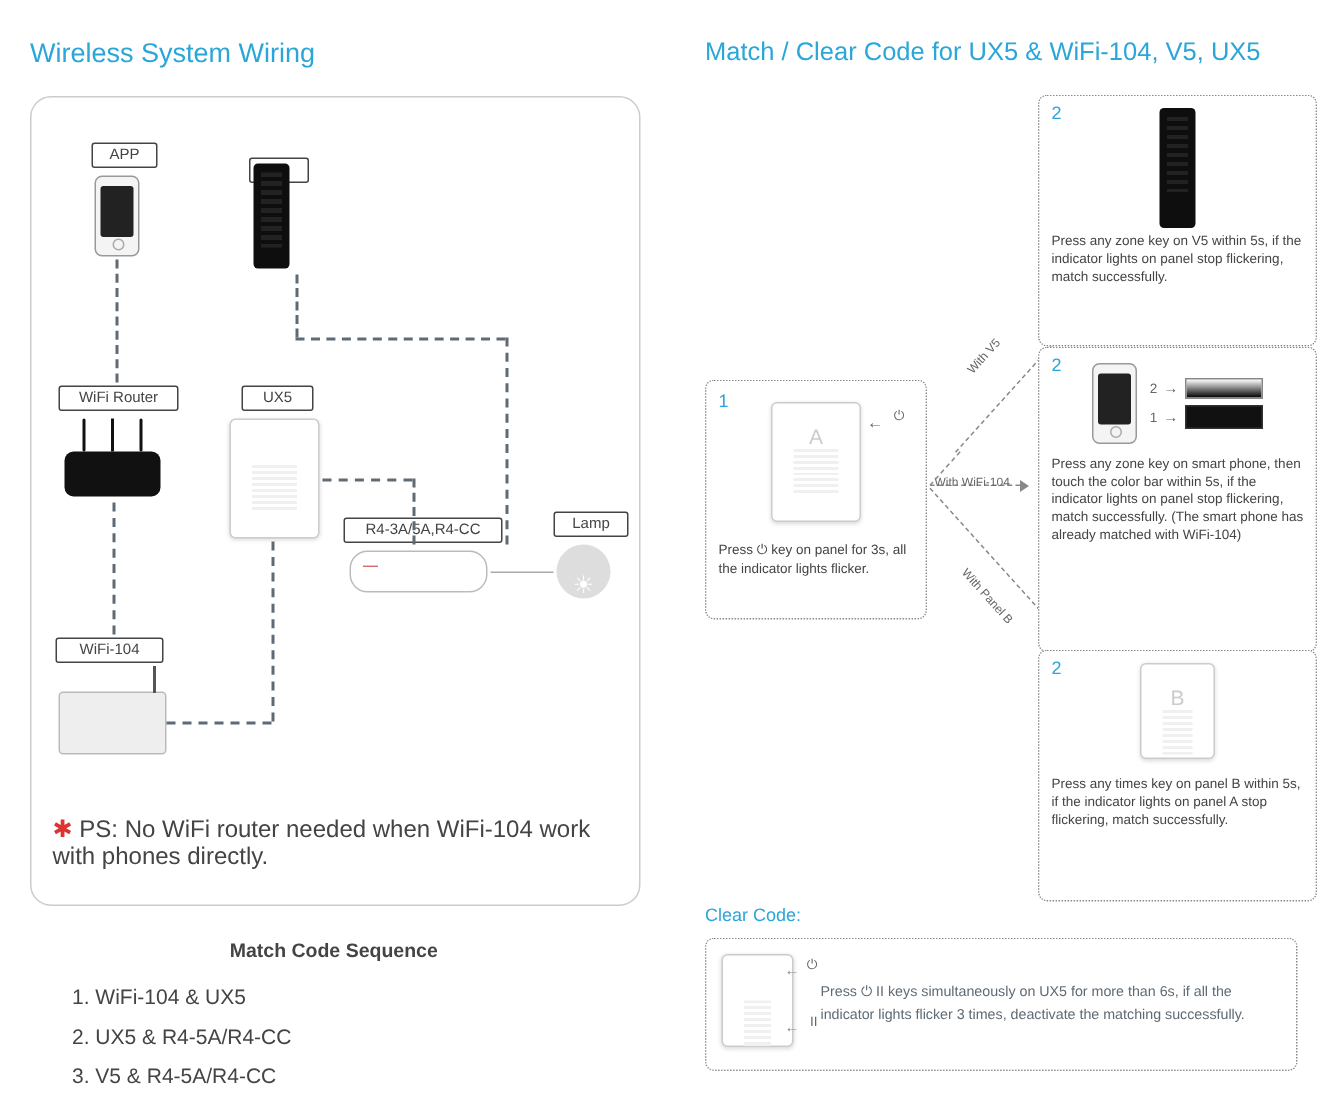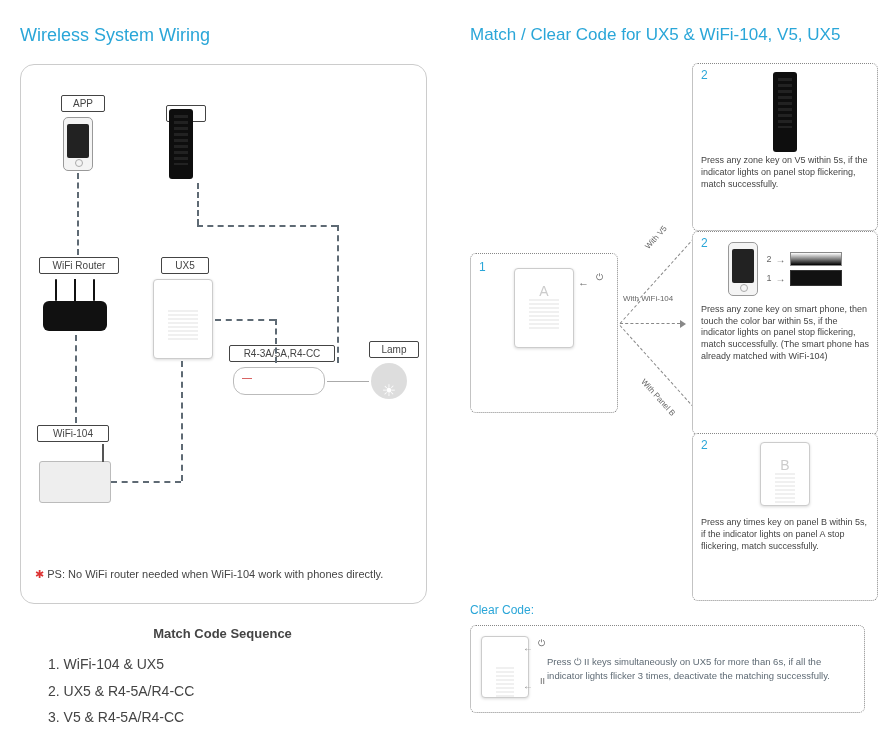--- a/index.html
+++ b/index.html
@@ -4,21 +4,21 @@
 <style>
   html,body{margin:0;padding:0;background:#fff;font-family:Arial,Helvetica,sans-serif;color:#5e6a74;}
   .page{width:881px;height:732px;position:relative;}
   .col-left{position:absolute;left:20px;top:25px;width:420px;}
   .col-right{position:absolute;left:470px;top:25px;width:395px;}
   h1.title{color:#2aa6d8;font-weight:300;font-size:18px;margin:0 0 18px 0;}
   h2.sub{color:#2aa6d8;font-weight:400;font-size:12px;margin:0 0 8px 0;}
   .diagram-box{border:1px solid #ccc;border-radius:14px;width:405px;height:538px;position:relative;padding:0;}
   .label-box{border:1px solid #444;font-size:10px;padding:2px 6px;color:#444;background:#fff;position:absolute;text-align:center;border-radius:2px;}
   .device{position:absolute;}
-  .ps-note{position:absolute;left:14px;bottom:22px;font-size:11px;color:#444;}
+  .ps-note{position:absolute;left:14px;bottom:22px;font-size:16px;color:#444;}
   .ps-star{color:#d33;}
   .seq-title{font-weight:bold;font-size:13px;color:#444;margin:22px 0 10px 0;text-align:center;width:405px;}
   .seq-list{font-size:14px;color:#444;margin:0;padding-left:28px;line-height:1.9;list-style:none;}
   .dashed-box{border:1px dotted #888;border-radius:6px;background:#fff;position:relative;font-size:9px;color:#444;}
   .step-num{color:#2aa6d8;font-size:12px;position:absolute;}
   .dline{position:absolute;border-top:1px dashed #888;height:0;}
   .arrowr:after{content:"";position:absolute;right:-6px;top:-4px;border-left:6px solid #888;border-top:4px solid transparent;border-bottom:4px solid transparent;}
   .small-label{font-size:8px;color:#666;position:absolute;white-space:nowrap;}
   .phone{width:28px;height:52px;background:#f4f4f4;border:1px solid #999;border-radius:5px;position:relative;display:inline-block;}
   .phone:before{content:"";position:absolute;top:6px;left:3px;right:3px;height:34px;background:#222;border-radius:2px;}
@@ -116,24 +116,25 @@
 
     <div style="position:relative;height:530px;">
 
       <div class="dashed-box" style="position:absolute;left:0;top:190px;width:130px;height:140px;padding:10px 8px 8px 8px;">
         <div class="step-num" style="left:8px;top:6px;">1</div>
         <div style="text-align:center;margin-top:4px;position:relative;">
           <span class="ux5-panel"></span>
           <span class="annot" style="right:6px;top:4px;">⏻</span>
           <span style="position:absolute;right:20px;top:8px;font-size:11px;color:#666;">←</span>
         </div>
+        <div style="margin-top:10px;line-height:1.4;">Press ⏻ key on panel for 3s, all the indicator lights flicker.</div>
       </div>
 
       <span class="dline arrowr" style="left:150px;top:260px;width:60px;"></span>
-      <span class="small-label" style="left:153px;top:231px;">With WiFi-104</span>
+      <span class="small-label" style="left:153px;top:254px;">With WiFi-104</span>
 
       <span class="dline" style="left:150px;top:260px;width:30px;transform:rotate(-48deg);transform-origin:left center;"></span>
       <span class="dline arrowr" style="left:167px;top:238px;width:90px;transform:rotate(-48deg);transform-origin:left center;"></span>
       <span class="small-label" style="left:172px;top:170px;transform:rotate(-48deg);">With V5</span>
 
       <span class="dline arrowr" style="left:150px;top:262px;width:120px;transform:rotate(48deg);transform-origin:left center;"></span>
       <span class="small-label" style="left:165px;top:330px;transform:rotate(48deg);">With Panel B</span>
 
       <div class="dashed-box" style="position:absolute;left:222px;top:0;width:168px;height:150px;padding:8px;">
         <div class="step-num" style="left:8px;top:4px;">2</div>

